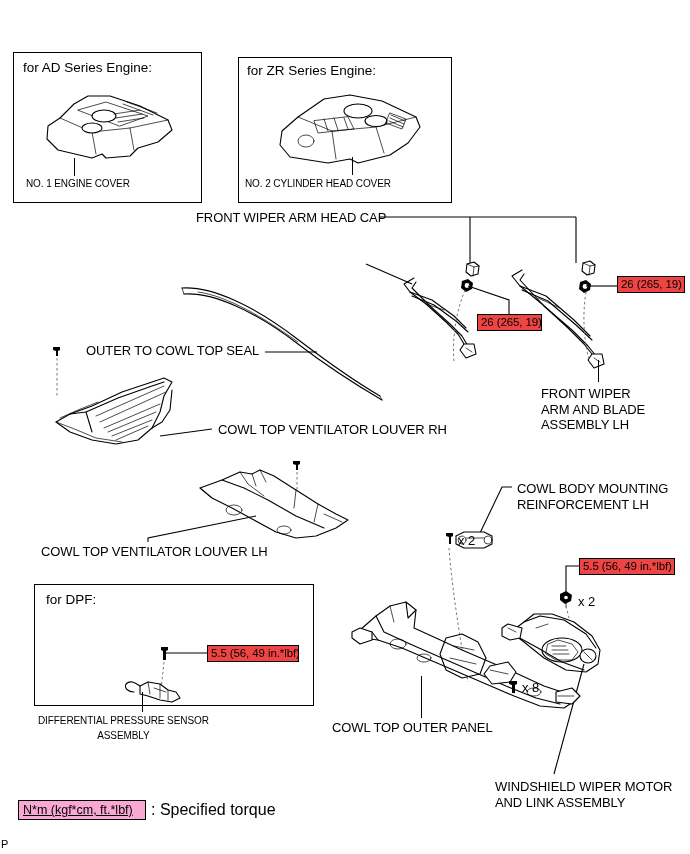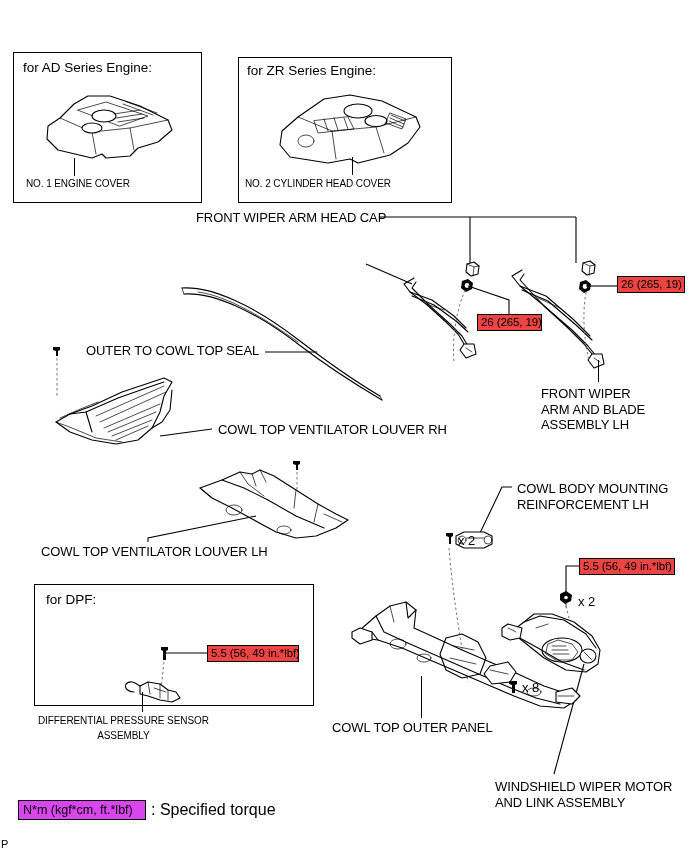--- a/index.html
+++ b/index.html
@@ -54,26 +54,27 @@
     background: #ef4444;
     font-size: 11.5px;
     line-height: 13px;
     padding: 1px 3px 1px 3px;
     white-space: nowrap;
     box-sizing: border-box;
     letter-spacing: -0.1px;
   }
   .legend-box {
     border: 1.3px solid #000;
-    background: #d946ef;
+    background: #f9a8d4;
     font-size: 12.5px;
     line-height: 14px;
     padding: 2px 4px;
     white-space: nowrap;
     box-sizing: border-box;
+    text-decoration: underline;
   }
   .legend-text {
     font-size: 16px;
     line-height: 14px;
     white-space: nowrap;
   }
   .qty {
     font-size: 13px;
     line-height: 14px;
     white-space: nowrap;

